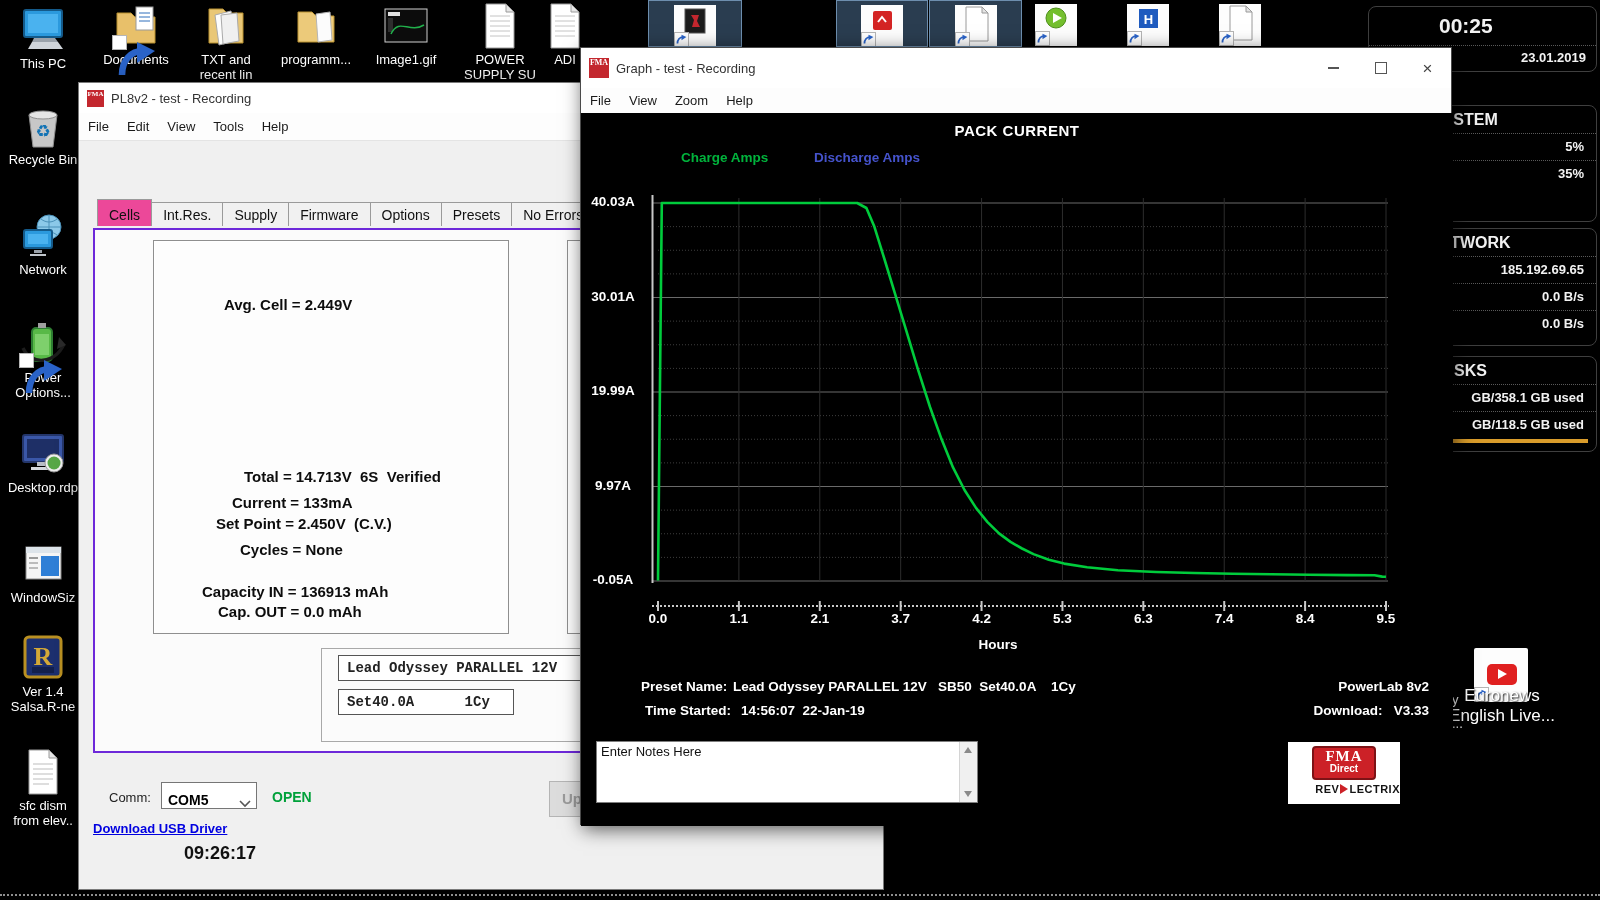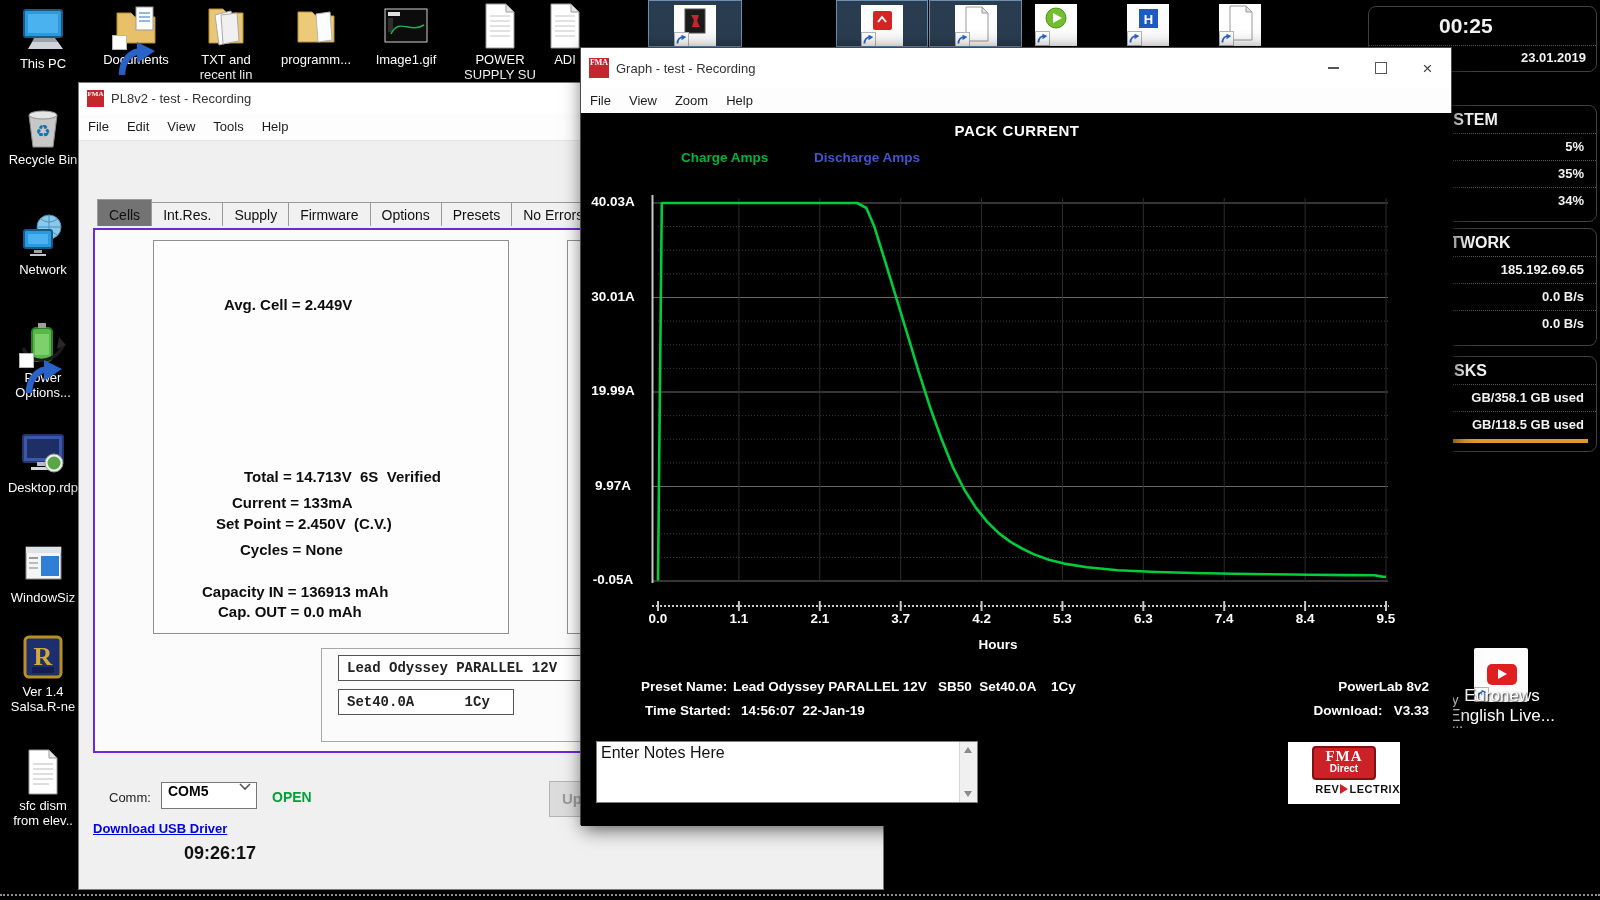--- a/index.html
+++ b/index.html
@@ -29,36 +29,36 @@
   .titletext{font-size:13px;color:#333;margin-left:7px;}
   .fma-ico{width:17px;height:17px;background:#c3272e;color:#fff;font-weight:bold;
            font-size:7px;line-height:8px;text-align:center;flex:0 0 auto;font-family:"Liberation Serif",serif;}
   .menubar{display:flex;align-items:center;background:#fdfdfd;}
   .menubar div{padding:0 9px;font-size:13px;color:#1a1a1a;}
   
   #pl8{left:78px;top:82px;width:806px;height:808px;background:#f0f0f0;border:1px solid #7a7a7a;}
   #pl8-menus{height:27px;border-bottom:1px solid #e4e4e4;}
   .tab{display:inline-block;padding:4px 11px 3px;font-size:14px;color:#111;background:#f1f1f1;
        border:1px solid #9a9a9a;border-bottom:none;margin-right:-1px;vertical-align:bottom;}
-  .tab.active{background:#737373;padding-top:7px;position:relative;z-index:2;}
+  .tab.active{background:#ec4899;padding-top:7px;position:relative;z-index:2;}
   #pl8-content{position:absolute;left:14px;top:145px;width:790px;height:521px;background:#fbfbfb;
                border:2px solid #6d28d9;}
   #cells-panel{position:absolute;left:58px;top:10px;width:354px;height:392px;background:#fdfdfd;
                border:1px solid #8f8f8f;box-shadow:inset 1px 1px 0 #fff;}
   #cells-panel2{position:absolute;left:472px;top:10px;width:380px;height:392px;background:#fdfdfd;
                 border:1px solid #8f8f8f;}
   .stat{position:absolute;font-size:15px;font-weight:bold;color:#0d0d0d;white-space:pre;}
   #preset-group{position:absolute;left:226px;top:418px;width:600px;height:92px;border:1px solid #a8a8a8;}
   .preset-box{position:absolute;left:16px;background:#fff;border:1px solid #555;
               font-family:"Liberation Mono","DejaVu Sans Mono",monospace;font-size:14px;
               font-weight:bold;color:#222;padding:4px 8px;white-space:pre;}
   #timer{position:absolute;left:89px;top:613px;font-size:18px;font-weight:bold;color:#111;}
   #comm-label{position:absolute;left:30px;top:707px;font-size:13px;color:#222;}
   #comm-combo{position:absolute;left:82px;top:699px;width:96px;height:27px;background:#fff;
-              border:1px solid #767676;display:flex;align-items:flex-start;box-sizing:border-box;}
+              border:1px solid #767676;display:flex;align-items:flex-end;box-sizing:border-box;}
   #comm-combo .val{font-size:14px;font-weight:bold;padding-left:6px;flex:1;}
   #open-status{position:absolute;left:193px;top:706px;font-size:14px;font-weight:bold;color:#00a13a;}
   #usb-link{position:absolute;left:14px;top:738px;font-size:13px;font-weight:bold;color:#0000e0;
             text-decoration:underline;}
   #update-btn{position:absolute;left:470px;top:698px;width:110px;height:36px;background:#dcdcdc;
               border:1px solid #b4b4b4;color:#9a9a9a;font-size:15px;font-weight:bold;
               text-align:left;padding:8px 0 0 12px;box-sizing:border-box;}
   
   #graphw{left:580px;top:47px;width:872px;height:778px;background:#000;border:1px solid #4a4a4a;}
   #graphw .titlebar{height:40px;}
@@ -69,21 +69,21 @@
   #gtitle{position:absolute;left:0;top:9px;width:872px;text-align:center;color:#fff;
           font-size:15px;font-weight:bold;letter-spacing:.5px;}
   .legend{position:absolute;top:37px;font-size:13.5px;font-weight:bold;}
   .ylab{position:absolute;left:2px;width:60px;text-align:center;color:#fff;font-size:13.5px;font-weight:bold;}
   .xlab{position:absolute;width:44px;text-align:center;color:#fff;font-size:13.5px;font-weight:bold;top:498px;}
   #xaxis-title{position:absolute;left:377px;top:524px;width:80px;text-align:center;color:#fff;
                font-size:13.5px;font-weight:bold;}
   .gfoot{position:absolute;color:#fff;font-size:13.5px;font-weight:bold;white-space:pre;}
   #notes{position:absolute;left:15px;top:628px;width:382px;height:62px;background:#fff;
          border:1px solid #7e7e7e;box-sizing:border-box;}
-  #notes .ntext{font-size:16px;color:#111;padding:2px 4px;}
+  #notes .ntext{font-size:13px;color:#111;padding:2px 4px;}
   #nscroll{position:absolute;right:0;top:0;bottom:0;width:17px;background:#f0f0f0;border-left:1px solid #d4d4d4;}
   .sarrow{position:absolute;left:4px;width:0;height:0;border-left:4px solid transparent;
           border-right:4px solid transparent;}
   .sarrow.up{top:5px;border-bottom:6px solid #8a8a8a;}
   .sarrow.down{bottom:5px;border-top:6px solid #8a8a8a;}
   #gw-logo{position:absolute;left:707px;top:629px;width:112px;height:62px;background:#fff;}
   #fma-badge{width:64px;height:34px;margin:4px auto 0;background:#cc2127;border:2px solid #7d1216;
              border-radius:4px;color:#fff;text-align:center;box-sizing:border-box;}
   #fma-badge .l1{font-family:"Liberation Serif",serif;font-weight:bold;font-size:15px;line-height:16px;letter-spacing:1px;}
   #fma-badge .l2{font-size:10px;font-weight:bold;line-height:10px;}
@@ -369,21 +369,20 @@
 
   <div class="wpanel" id="clock-panel" style="top:6px;height:66px;">
     <div style="padding-left:70px;font-size:21px;font-weight:bold;line-height:38px;">00:25</div>
     <div style="border-top:1px dotted #5a5a5a;text-align:right;padding-right:10px;font-size:13px;font-weight:bold;line-height:24px;">23.01.2019</div>
   </div>
   <div id="widget-panels">
       <div class="wpanel" style="top: 105px; height: 117px;">
         <div class="wtitle" style="padding-left: 63px;">SYSTEM</div>
         <div class="wrow">5%</div>
         <div class="wrow">35%</div>
-        <div class="wrow">34%</div>
       </div>
       <div class="wpanel" style="top: 228px; height: 118px;">
         <div class="wtitle" style="padding-left: 59px;">NETWORK</div>
         <div class="wrow">185.192.69.65</div>
         <div class="wrow">0.0 B/s</div>
         <div class="wrow">0.0 B/s</div>
       </div>
       <div class="wpanel" style="top: 356px; height: 96px;">
         <div class="wtitle" style="padding-left: 69px;">DISKS</div>
         <div class="wrow">GB/358.1 GB used</div>

